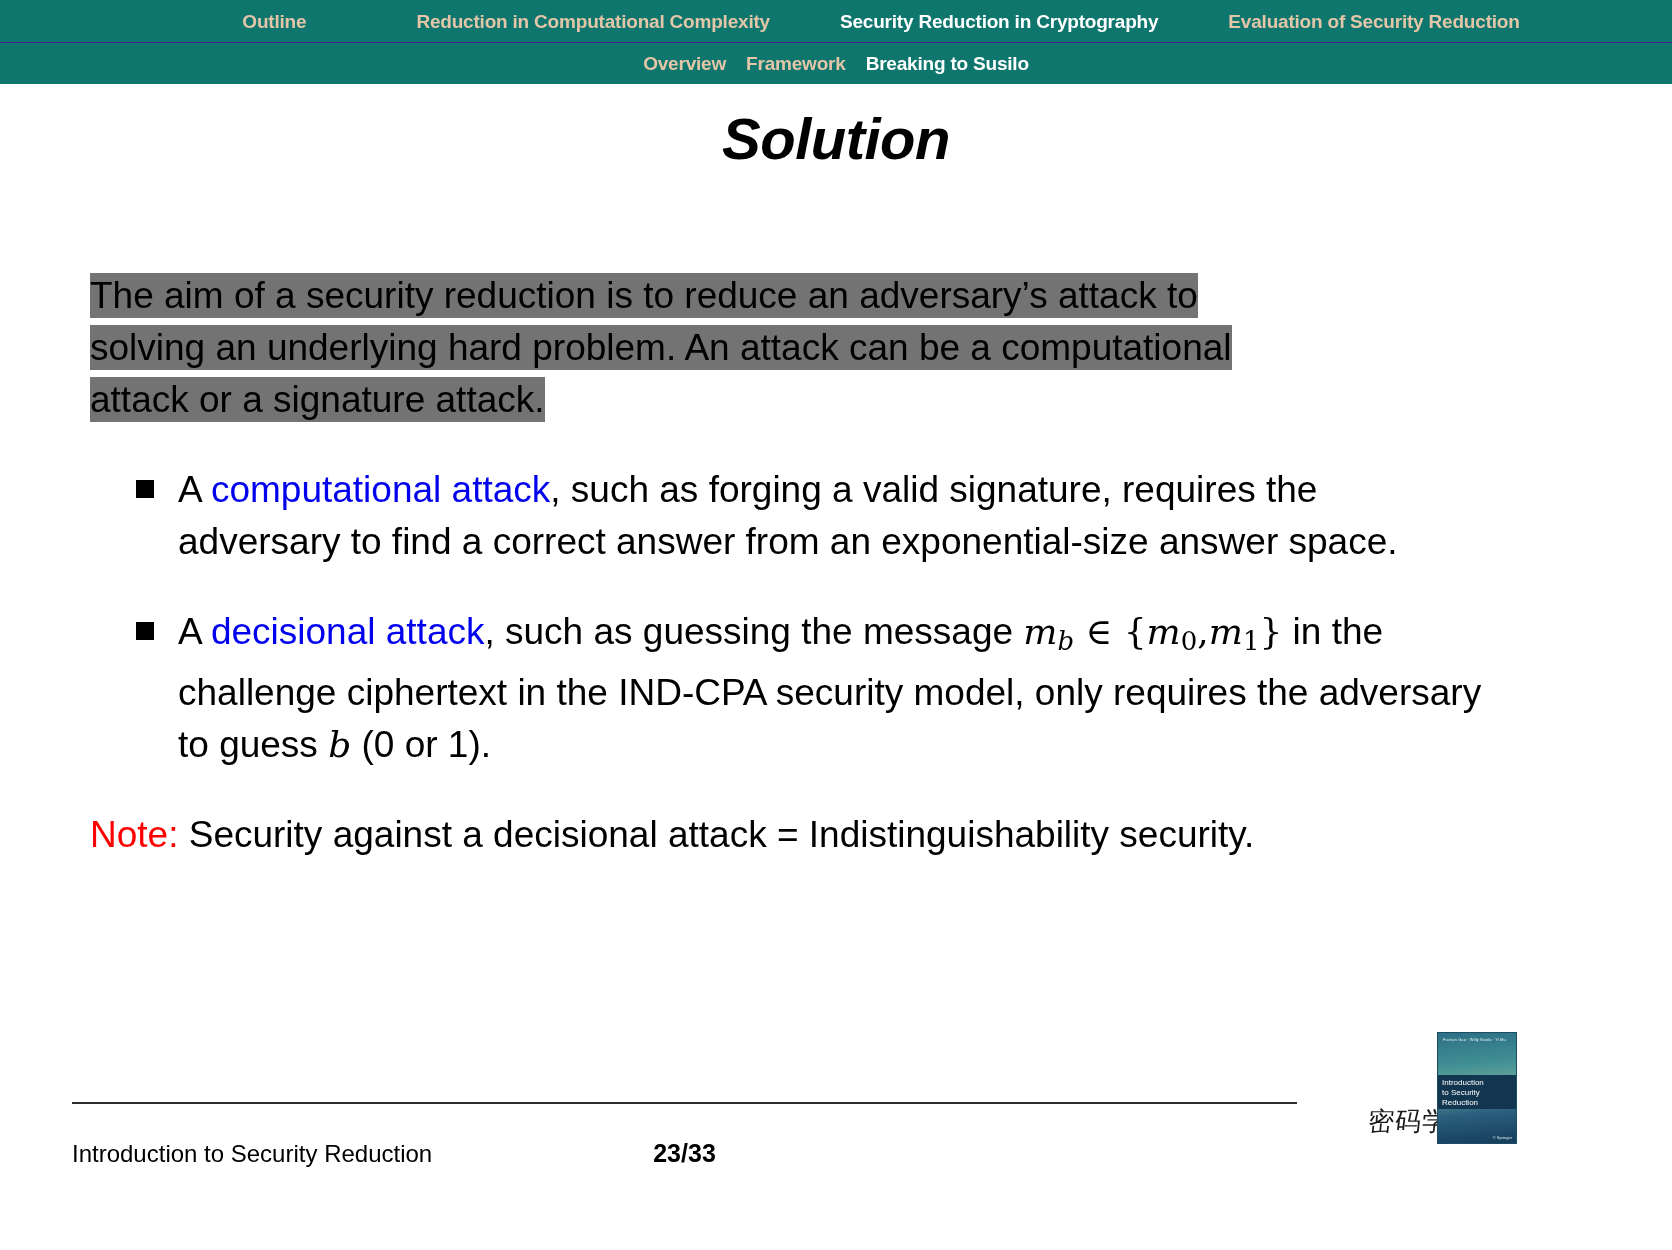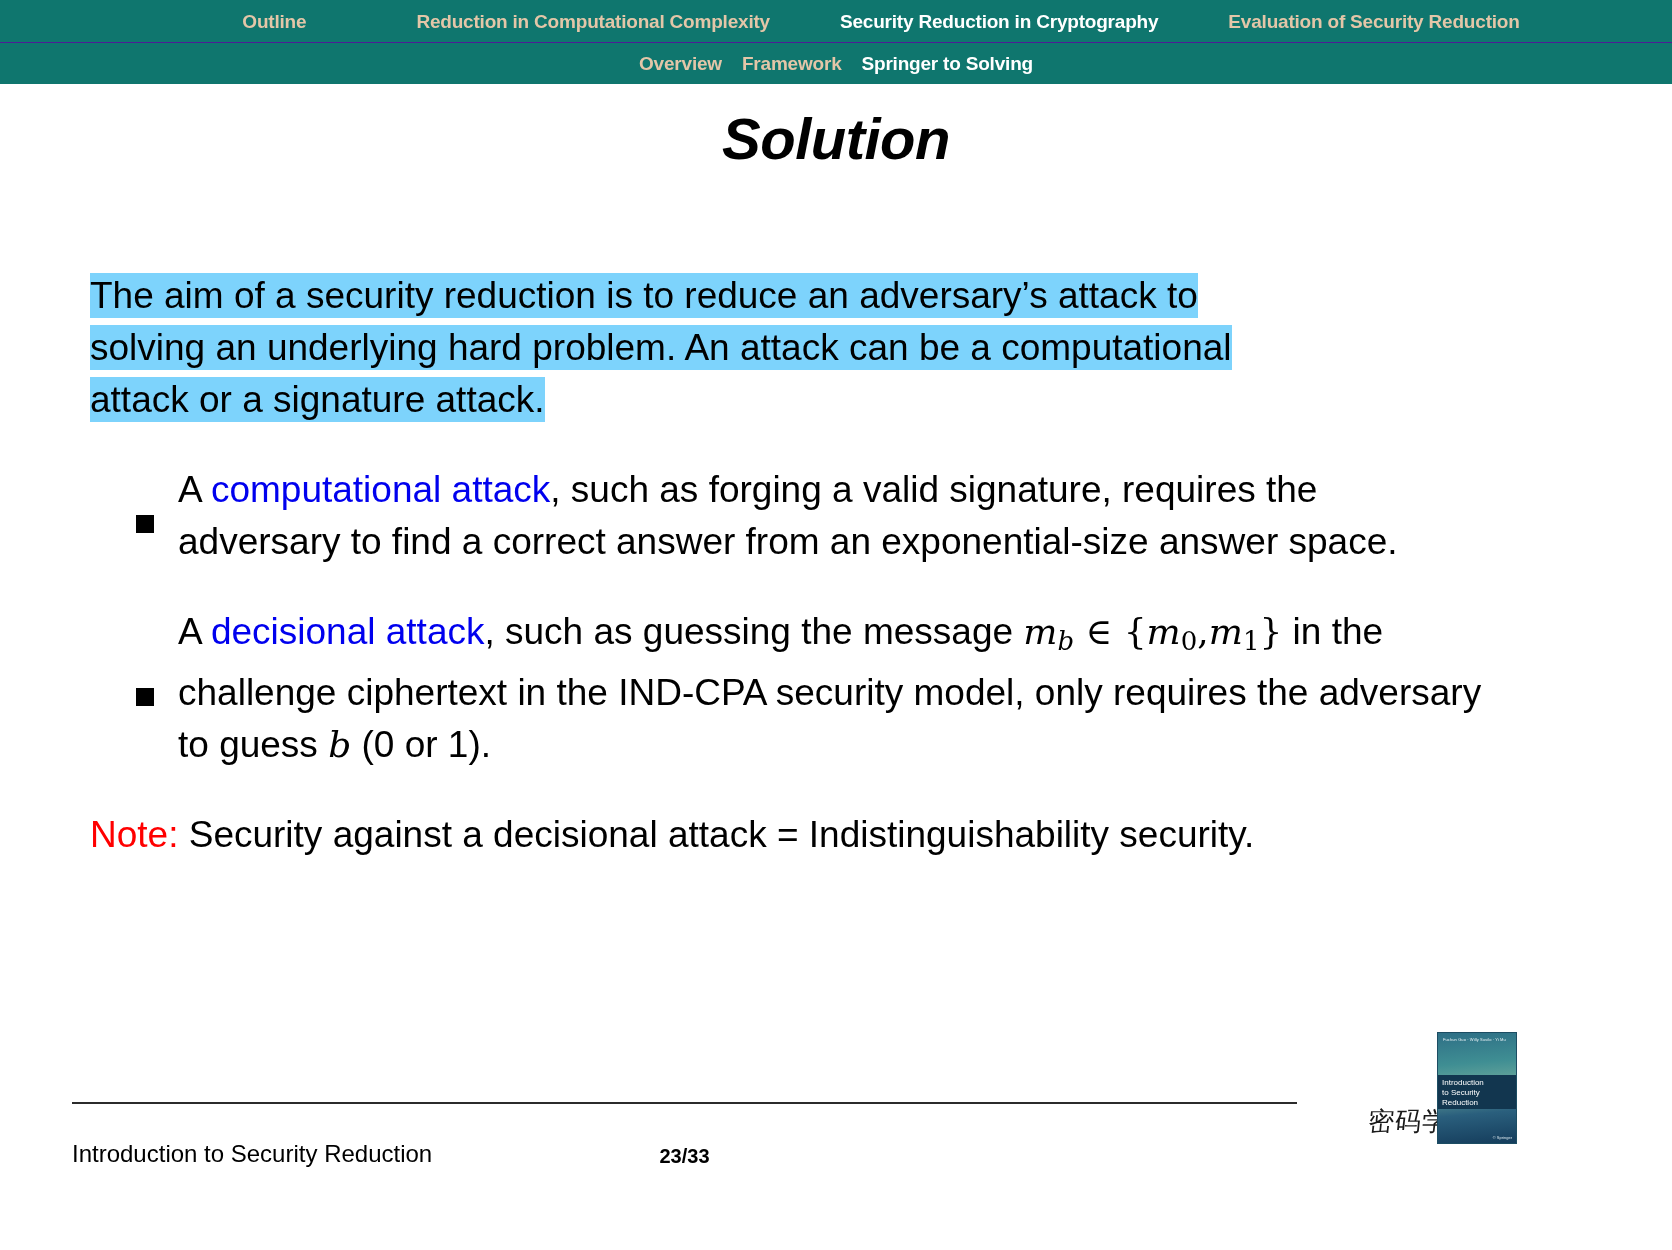--- a/index.html
+++ b/index.html
@@ -77,32 +77,32 @@
     top: 270px;
     width: 1400px;
   }
 
   .block-highlight {
     font-size: 37px;
     line-height: 52px;
     color: #000000;
   }
   .block-highlight .hl {
-    background: #7dd3fc;
+    background: #737373;
     box-decoration-break: clone;
     -webkit-box-decoration-break: clone;
     padding: 2px 0;
   }
 
   .bullets {
     margin-top: 38px;
   }
   .bullet {
     display: flex;
-    align-items: center;
+    align-items: flex-start;
     margin-bottom: 38px;
   }
   .bullet-marker {
     flex: 0 0 auto;
     width: 18px;
     height: 18px;
     background: #000000;
     margin-top: 16px;
     margin-left: 46px;
     margin-right: 24px;
@@ -164,21 +164,21 @@
     align-items: flex-end;
   }
   .footer-left {
     font-size: 24px;
     white-space: nowrap;
   }
   .footer-center {
     position: absolute;
     left: 0; right: 0;
     text-align: center;
-    font-size: 20px;
+    font-size: 25px;
     font-weight: bold;
   }
 
   
   .book-cover {
     position: absolute;
     left: 1437px;
     top: 1032px;
     width: 80px;
     height: 112px;
@@ -248,21 +248,21 @@
     <span class="spacer-a"></span>
     <span class="nav-item">Reduction in Computational Complexity</span>
     <span class="spacer-b"></span>
     <span class="nav-item active">Security Reduction in Cryptography</span>
     <span class="spacer-c"></span>
     <span class="nav-item">Evaluation of Security Reduction</span>
   </div>
   <div class="nav-row nav-row-2">
     <span class="nav-item">Overview</span>
     <span class="nav-item">Framework</span>
-    <span class="nav-item active">Springer to Solving</span>
+    <span class="nav-item active">Breaking to Susilo</span>
   </div>
 </div>
 
 <div class="slide-title">Solution</div>
 
 <div class="content">
 
   <div class="block-highlight">
     <span class="hl">The aim of a security reduction is to reduce an adversary’s attack to</span><br>
     <span class="hl">solving an underlying hard problem. An attack can be a computational</span><br>

